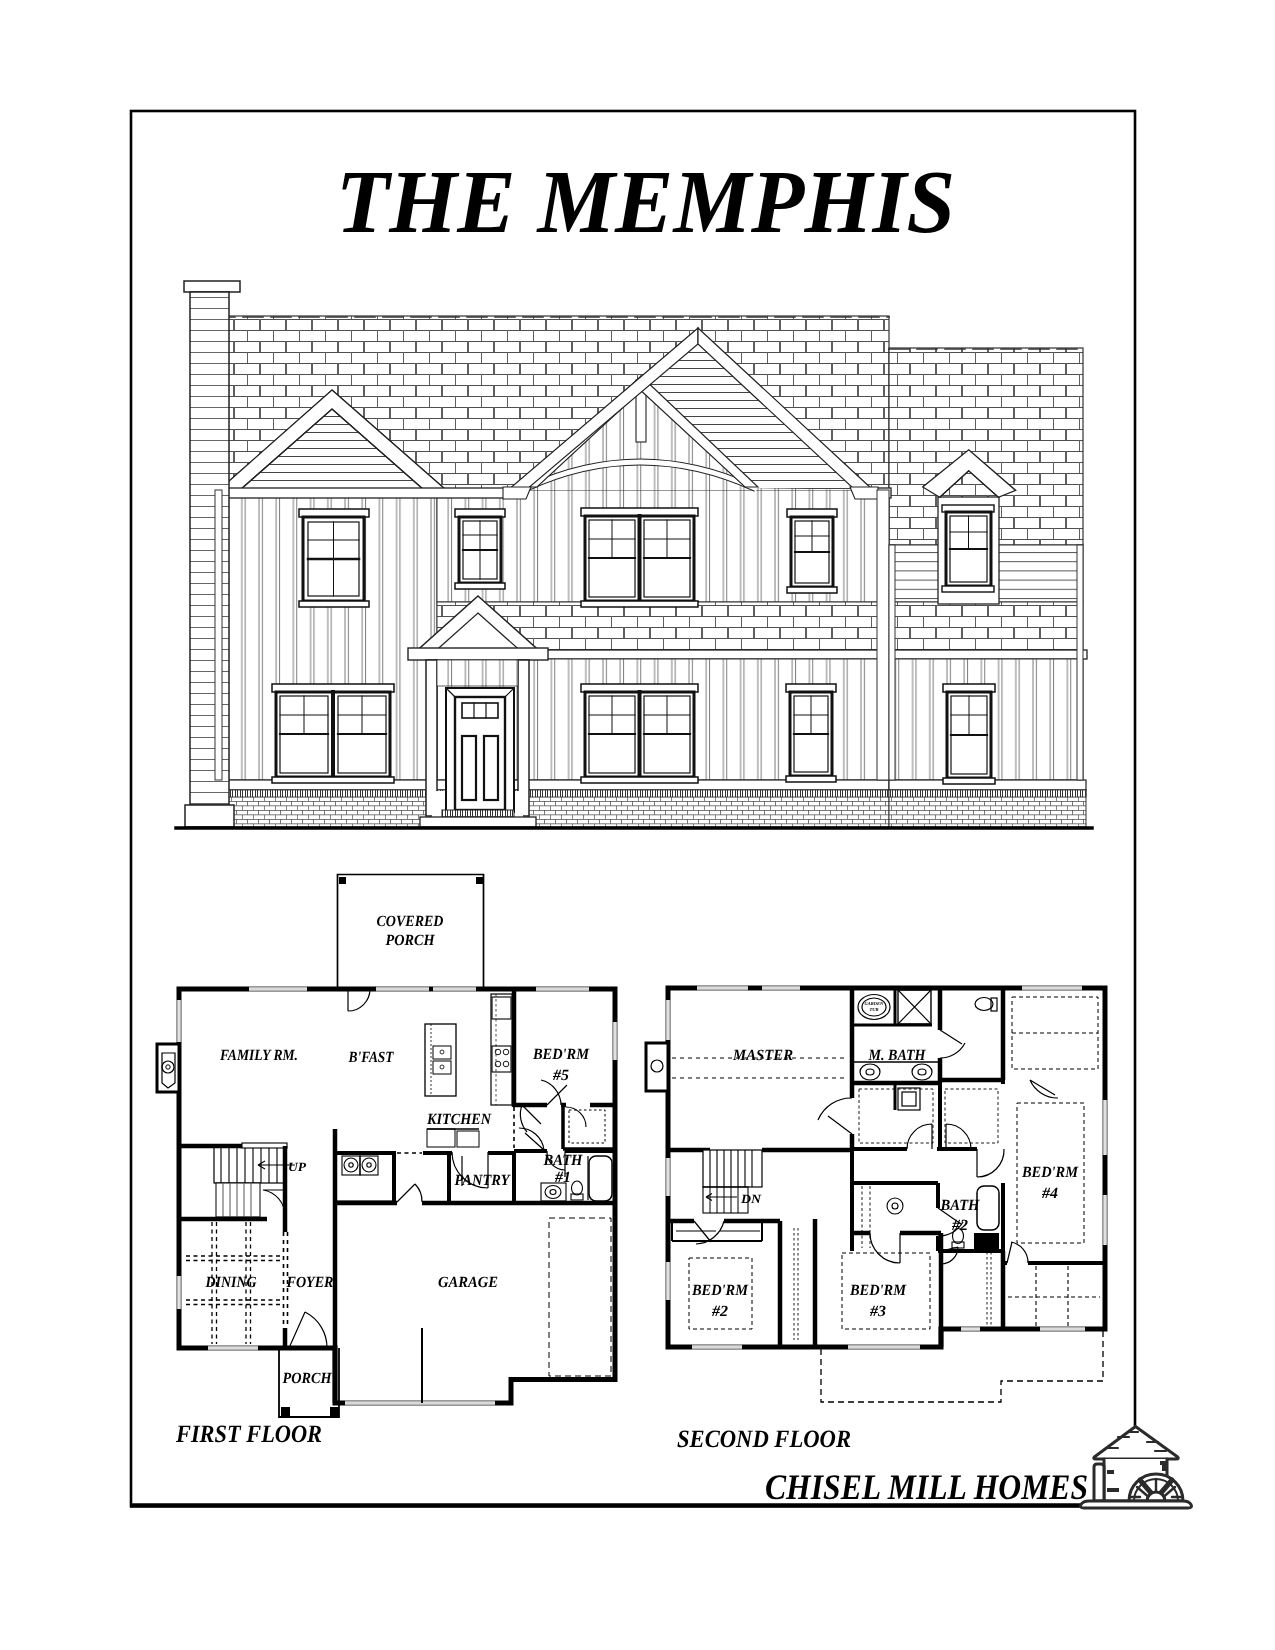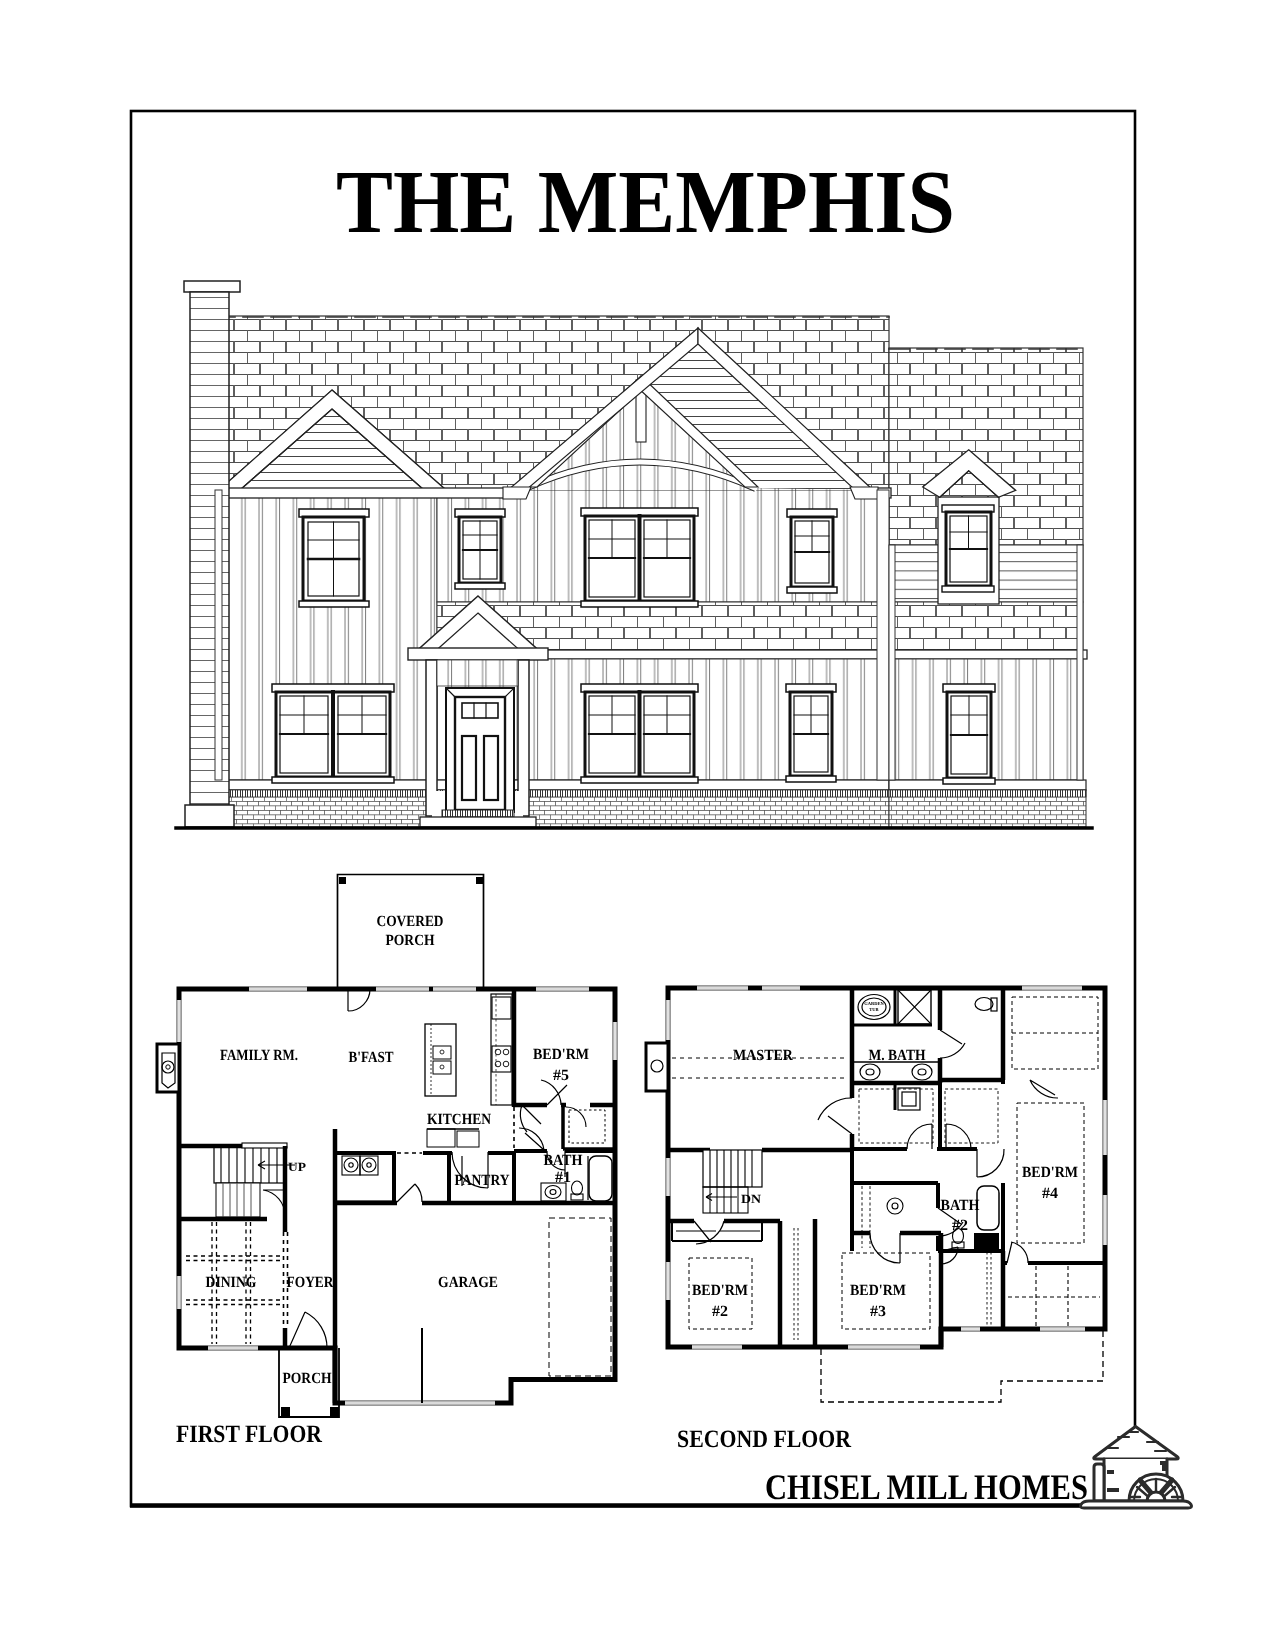--- a/index.html
+++ b/index.html
@@ -1,16 +1,16 @@
 <!DOCTYPE html>
 <html><head>
 <meta charset="utf-8">
 <style>
   html,body{margin:0;padding:0;background:#fff;}
-  #page{width:1275px;height:1650px;position:relative;background:#fff;overflow:hidden;}
+  #page{width:1275px;height:1650px;position:relative;background:#fff;overflow:hidden;font-style:italic;}
   svg text{font-family:"Liberation Serif",serif;font-weight:bold;fill:#000;text-rendering:geometricPrecision;}
 </style>
 </head>
 <body>
 <div id="page">
 <svg width="1275" height="1650" viewBox="0 0 1275 1650">
 <defs>
   <pattern id="pShingle" width="26" height="22" patternUnits="userSpaceOnUse">
     <rect width="26" height="22" fill="#fff"></rect>
     <path d="M0 0.5 H26 M0 11.5 H26" stroke="#4f4f4f" stroke-width="1"></path>

